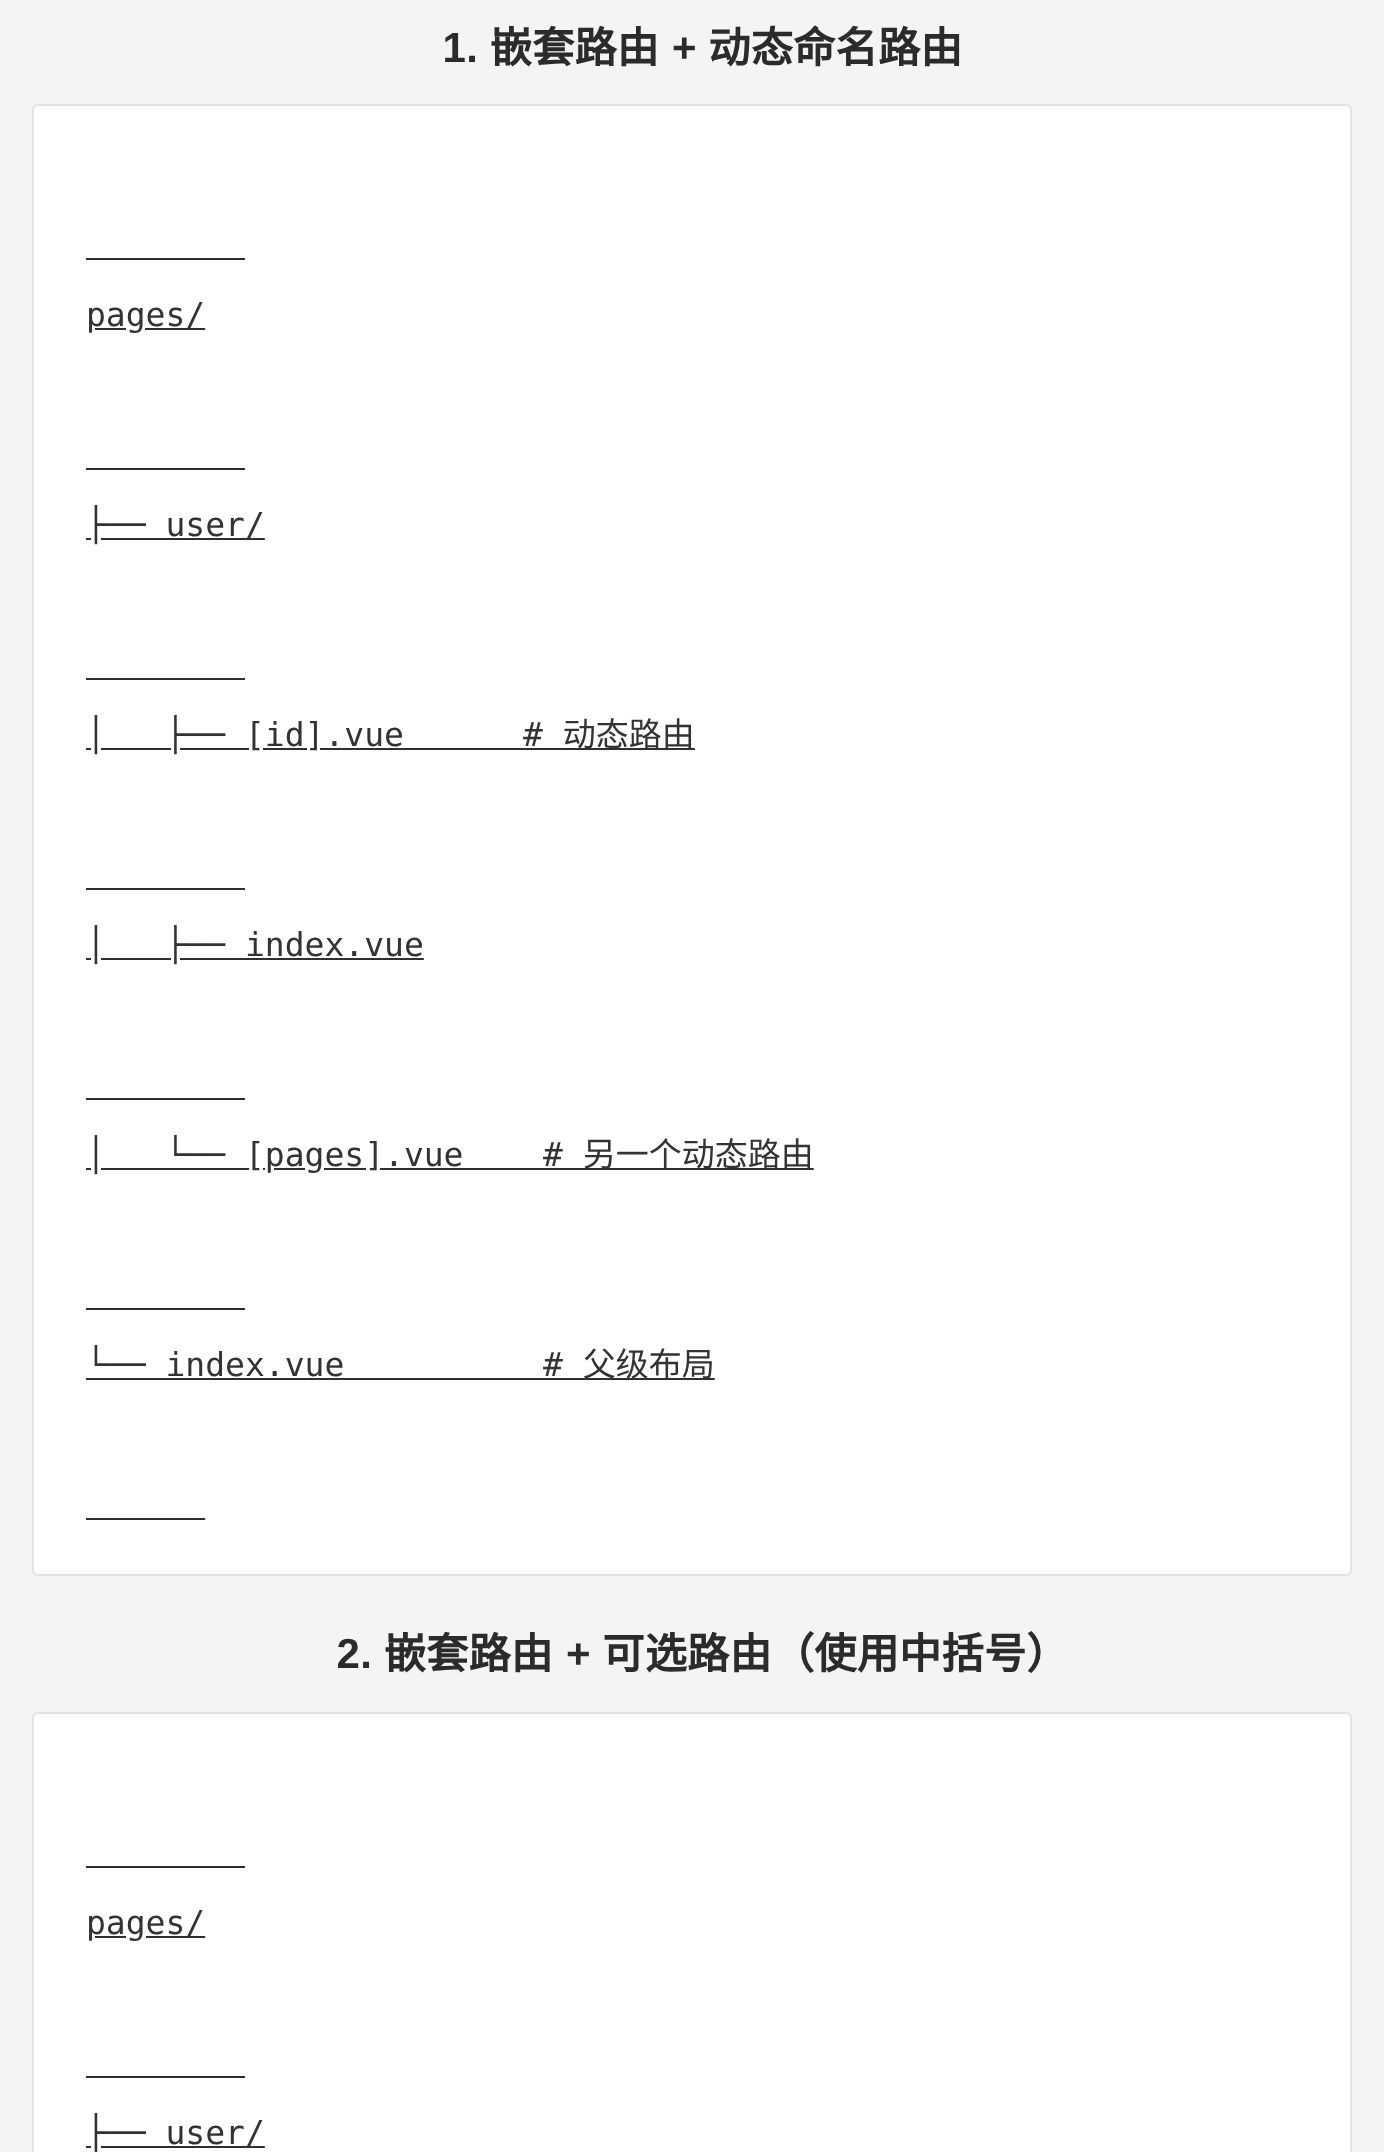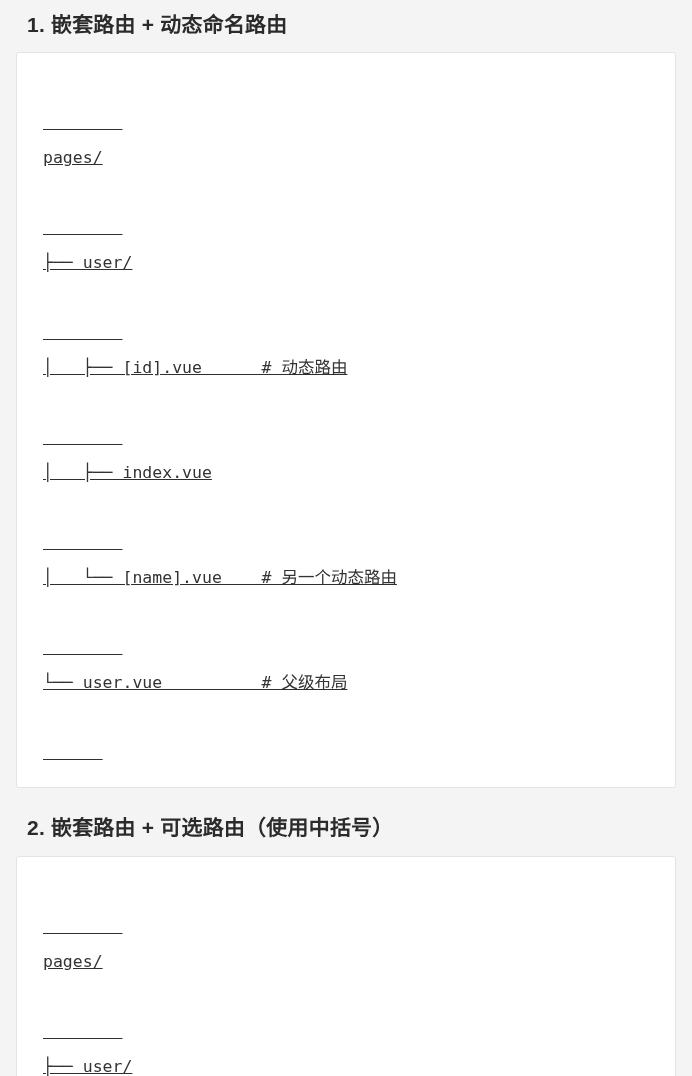--- a/index.html
+++ b/index.html
@@ -27,20 +27,21 @@
     position: relative;
   }
   .section-heading {
     font-size: 21px;
     font-weight: bold;
     color: #2b2b2b;
     letter-spacing: 0.2px;
     line-height: 1.25;
     margin: 0;
     padding: 4px 0 0 11px;
+    text-align: center;
   }
   .s1 .section-heading { padding-top: 12px; }
   .s2 .section-heading { padding-top: 27px; }
 
   .code-card {
     background: #ffffff;
     border: 1px solid #e3e3e3;
     border-radius: 3px;
     margin-top: 14px;
     overflow: hidden;
@@ -68,22 +69,22 @@
 <div class="page">
 
   <div class="section s1">
     <h2 class="section-heading">1. 嵌套路由 + 动态命名路由</h2>
     <div class="code-card">
       <div class="code-body">
         <span class="code-line">pages/</span>
         <span class="code-line">├── user/</span>
         <span class="code-line">│   ├── [id].vue      # 动态路由</span>
         <span class="code-line">│   ├── index.vue</span>
-        <span class="code-line">│   └── [name].vue    # 另一个动态路由</span>
-        <span class="code-line">└── user.vue          # 父级布局</span>
+        <span class="code-line">│   └── [pages].vue    # 另一个动态路由</span>
+        <span class="code-line">└── index.vue          # 父级布局</span>
       </div>
     </div>
   </div>
 
   <div class="section s2">
     <h2 class="section-heading">2. 嵌套路由 + 可选路由（使用中括号）</h2>
     <div class="code-card">
       <div class="code-body">
         <span class="code-line">pages/</span>
         <span class="code-line">├── user/</span>

